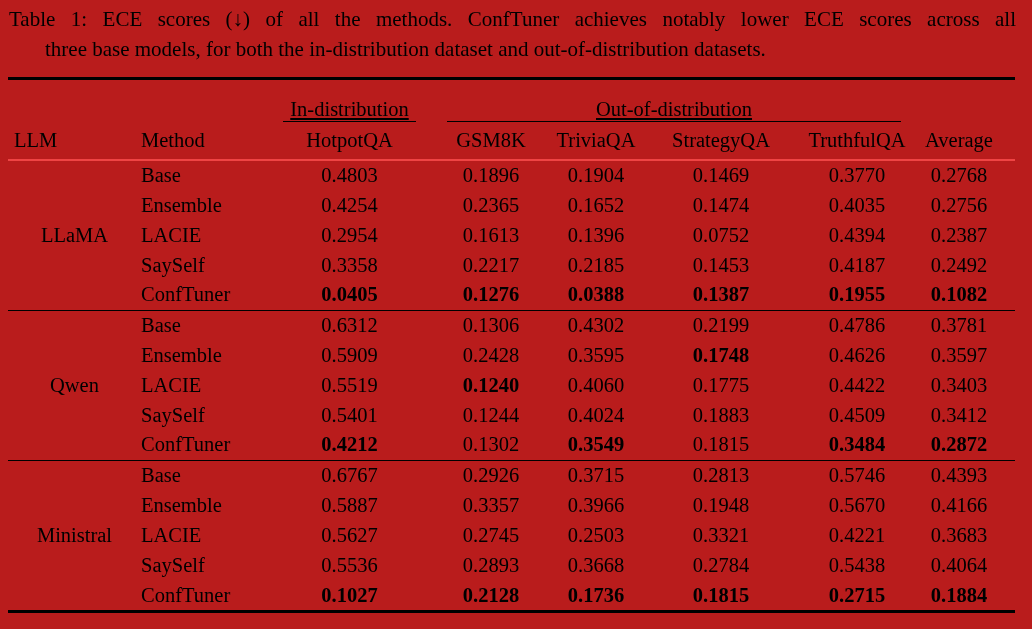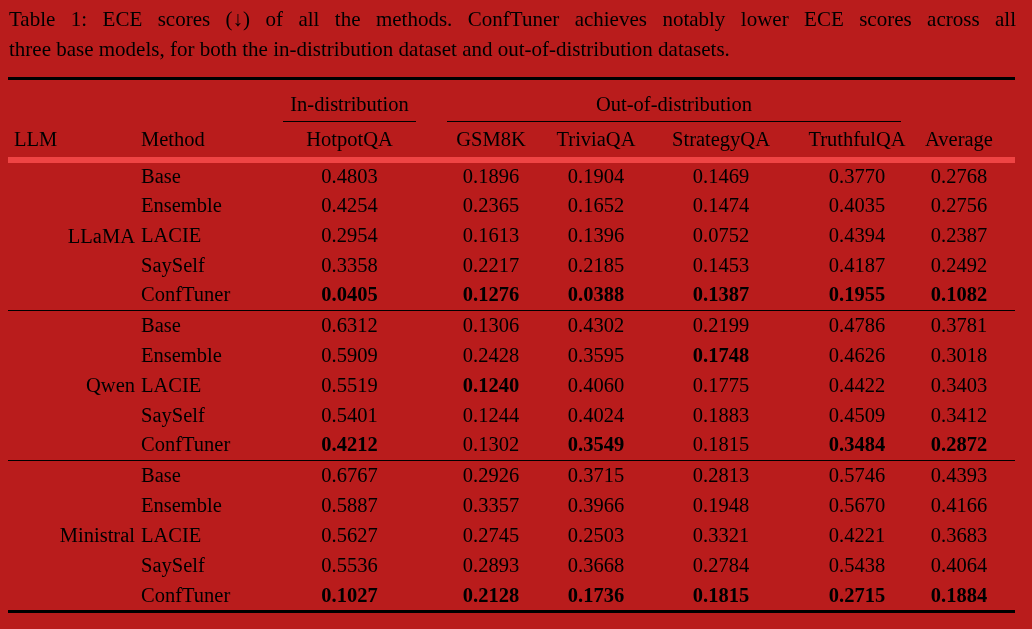--- a/index.html
+++ b/index.html
@@ -7,40 +7,40 @@
   body {
     width: 1032px; height: 629px;
     background: #ffffff; color: #000000;
     font-family: "Liberation Serif", "DejaVu Serif", serif;
   }
   .page { position: relative; width: 1032px; height: 629px; overflow: hidden; background: #b91c1c; }
 
   
   .caption { position: absolute; left: 9px; top: 4px; width: 1007px; font-size: 21px; line-height: 30px; }
   .caption .l1 { display: block; text-align: justify; text-align-last: justify; white-space: normal; }
-  .caption .l2 { display: block; }
+  .caption .l2 { display: block; margin-left: 36px; }
 
   
   .tablewrap { position: absolute; left: 8px; top: 77px; width: 1007px; }
   .double-rule { height: 2.5px; border-top: 2.5px solid #000; border-bottom: 1px solid #000; }
 
   table { border-collapse: collapse; width: 1007px; table-layout: fixed; }
   th, td { padding: 0; margin: 0; font-weight: normal; font-size: 20.5px; }
 
   .grouphead-row th { height: 42px; vertical-align: bottom; }
-  .cmid { display: block; text-align: center; padding-bottom: 5px; border-bottom: 1.4px solid #000; }
+  .cmid { display: block; text-align: center; border-bottom: 1.4px solid #000; text-decoration: underline; }
   .cmid.in  { margin: 0 3px; }
   .cmid.out { margin: 0 16px 0 12px; }
 
-  .colhead-row th { height: 38px; vertical-align: middle; border-bottom: 6px solid #ef4444; }
+  .colhead-row th { height: 38px; vertical-align: middle; border-bottom: 2px solid #ef4444; }
   .colhead-row .left { text-align: left; padding-left: 6px; }
   .colhead-row .center { text-align: center; }
 
   tbody td { height: 30px; vertical-align: middle; }
-  td.llm { text-align: right; padding-left: 6px; vertical-align: middle; }
+  td.llm { text-align: center; padding-left: 6px; vertical-align: middle; }
   td.method { text-align: left; padding-left: 6px; }
   td.num { text-align: center; }
   .c3 { padding-right: 16px; }
   .c8 { padding-right: 14px; }
   tr.block-start td { border-top: 1.6px solid #000; }
   .bold { font-weight: bold; font-family: Liberation Serif, serif; }
 </style>
 </head>
 <body>
 
@@ -148,21 +148,21 @@
           <td class="num">0.4786</td>
           <td class="num c8">0.3781</td>
         </tr>
         <tr>
           <td class="method">Ensemble</td>
           <td class="num c3">0.5909</td>
           <td class="num">0.2428</td>
           <td class="num">0.3595</td>
           <td class="num bold">0.1748</td>
           <td class="num">0.4626</td>
-          <td class="num c8">0.3018</td>
+          <td class="num c8">0.3597</td>
         </tr>
         <tr>
           <td class="method">LACIE</td>
           <td class="num c3">0.5519</td>
           <td class="num bold">0.1240</td>
           <td class="num">0.4060</td>
           <td class="num">0.1775</td>
           <td class="num">0.4422</td>
           <td class="num c8">0.3403</td>
         </tr>

